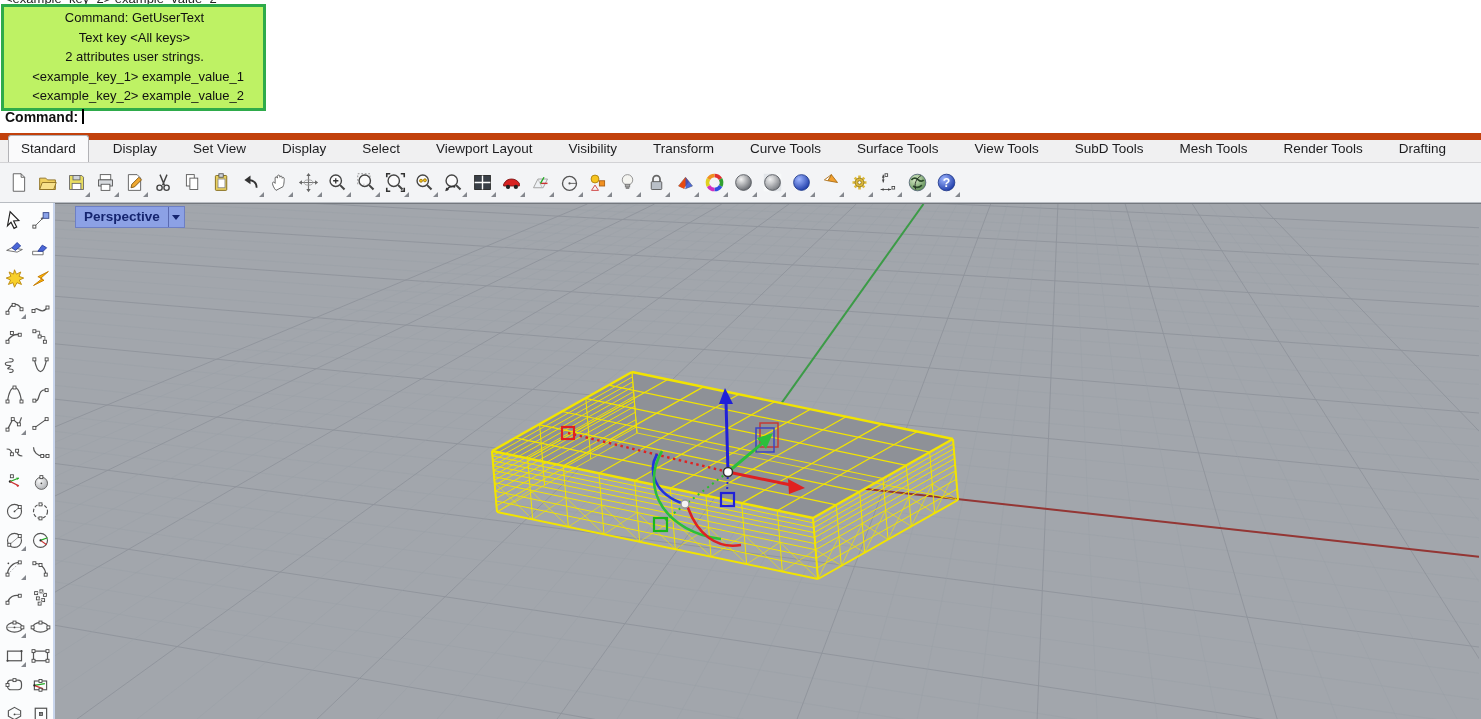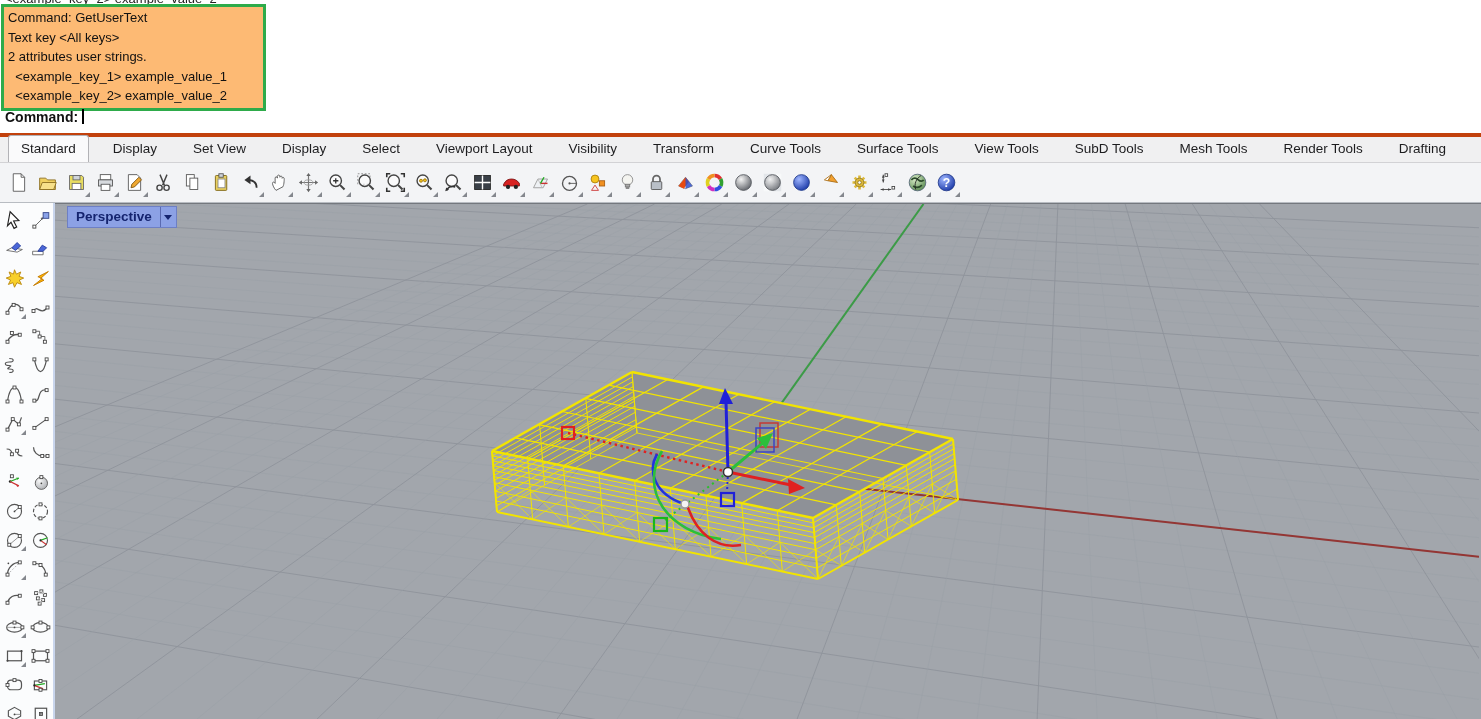--- a/index.html
+++ b/index.html
@@ -3,45 +3,45 @@
 <meta charset="utf-8">
 <style>
   html,body{margin:0;padding:0;}
   body{width:1481px;height:719px;overflow:hidden;background:#fff;
        font-family:"Liberation Sans",sans-serif;color:#111;}
   
   .cmd-area{position:relative;height:133px;background:#fff;}
   .clip-strip{position:absolute;top:0;left:5px;height:7px;overflow:hidden;font-size:13px;color:#222;}
   .clip-strip span{display:block;transform:translateY(-9px);white-space:pre;}
   .cmd-history{position:absolute;top:4px;left:1px;width:253px;border:3px solid #2eab4a;
-               background:#fdba74;padding:1px 2px 2px 4px;}
+               background:#bef264;padding:1px 2px 2px 4px;text-align:center;}
   .cmd-history div{font-size:13px;line-height:19.5px;white-space:pre;}
   .cmd-prompt{position:absolute;top:109px;left:5px;font-size:14px;font-weight:bold;white-space:pre;}
   .caret{display:inline-block;width:1.5px;height:15px;background:#000;vertical-align:-2px;margin-left:4px;}
   
-  .tabbar{height:30px;background:#f0f0f1;border-top:4px solid #c2410c;border-bottom:1px solid #d2d2d5;
+  .tabbar{height:30px;background:#f0f0f1;border-top:7px solid #c2410c;border-bottom:1px solid #d2d2d5;
           display:flex;align-items:flex-end;padding-left:8px;box-sizing:border-box;gap:12px;}
   .tab{font-size:13.5px;color:#1d1d1f;padding:5px 12px 6px 12px;position:relative;cursor:default;}
   .tab.active{background:#fafafb;border:1px solid #b2b2b6;border-bottom:none;border-radius:3px 3px 0 0;}
   
   .toolbar{height:40px;background:#f3f4f6;border-bottom:1px solid #b8bcc2;display:flex;
            align-items:center;padding:0 0 0 4px;box-sizing:border-box;}
   button{border:0;background:none;padding:0;margin:0;}
   .tb{width:29px;height:32px;position:relative;}
   .sb{width:26px;height:28px;position:relative;}
   .ic{display:flex;align-items:center;justify-content:center;width:100%;height:100%;}
   .flyout::after{content:"";position:absolute;right:1px;bottom:2px;width:0;height:0;
                  border-left:5px solid transparent;border-bottom:5px solid #84878d;}
   
   .main{display:flex;height:516px;}
   .sidebar{width:55px;background:#fbfcfd;border-right:2px solid #c9d5ec;box-sizing:border-box;
            display:grid;grid-template-columns:26px 26px;align-content:start;padding:3px 0 0 1px;row-gap:1px;}
   .viewport{position:relative;flex:1;background:#a2a6ac;border-top:1px solid #74787e;box-sizing:border-box;}
   .viewport svg.scene{display:block;}
-  .vp-tab{position:absolute;top:2px;left:12px;display:flex;align-items:stretch;background:#8ca1e5;
+  .vp-tab{position:absolute;top:2px;left:20px;display:flex;align-items:stretch;background:#8ca1e5;
           border:1px solid #6d7fc4;}
   .vp-tab .lbl{font-size:13.5px;font-weight:bold;color:#15246f;padding:2px 8px 3px 8px;}
   .vp-tab .arrow{width:15px;display:flex;align-items:center;justify-content:center;
                  border-left:1px solid #5a6ab0;background:#8ca1e5;}
   .vp-tab .arrow i{width:0;height:0;border-left:4px solid transparent;border-right:4px solid transparent;
                    border-top:5px solid #15246f;}
 </style>
 </head>
 <body>
 

